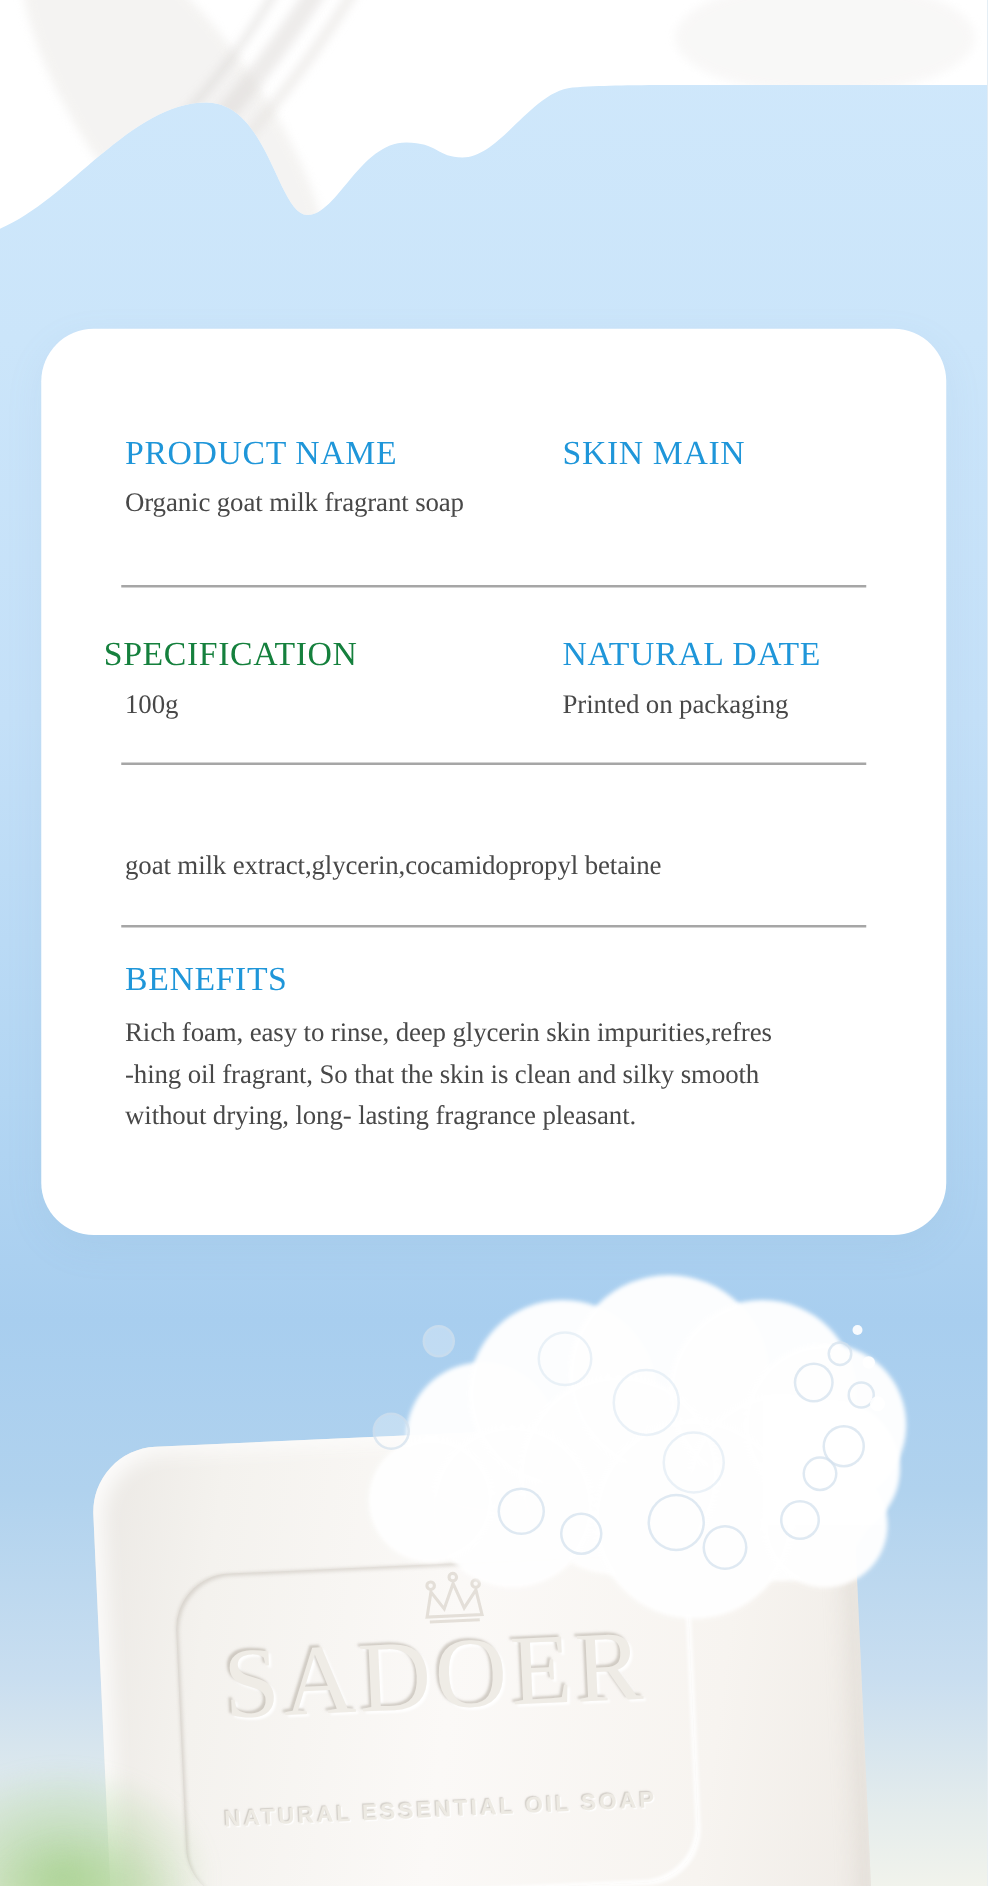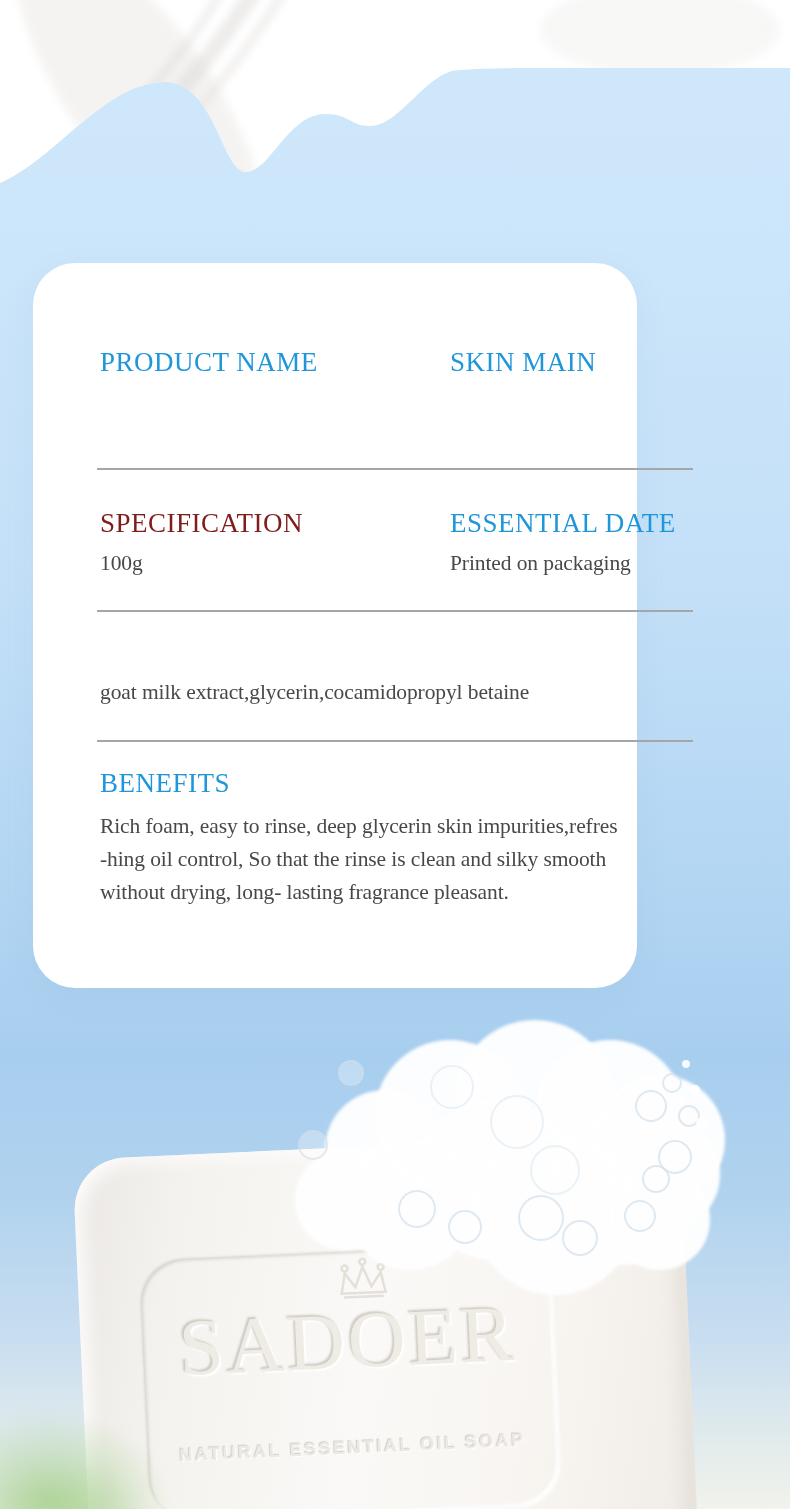--- a/index.html
+++ b/index.html
@@ -7,21 +7,21 @@
     position:relative;width:790px;height:1509px;margin:0 auto;overflow:hidden;
     font-family:"Liberation Serif", serif;
     background:linear-gradient(180deg,
       #d0e8fb 0%, #cbe5fa 18%, #c4e0f8 38%, #b3d6f3 58%,
       #a8ceef 70%, #b0d2ee 79%, #c9def0 89%, #e4ecec 96%, #f1f3ec 100%);
   }
   
   .milk-top{position:absolute;left:0;top:0;}
   
   .card{
-    position:absolute;left:33px;top:263px;width:604px;height:725px;
+    position:absolute;left:33px;top:263px;width:724px;height:725px;
     background:#ffffff;border-radius:42px;
     box-shadow:0 10px 30px rgba(130,165,200,.10);
   }
   .h{position:absolute;font-size:27px;letter-spacing:.5px;white-space:nowrap;}
   .b{position:absolute;font-size:21.5px;color:#484848;white-space:nowrap;letter-spacing:-.1px;}
   .b.multi{line-height:29px;}
   .benefits{line-height:33px;}
   .divider{position:absolute;left:64px;width:596px;height:2px;}
   
   .soap-wrap{
@@ -89,41 +89,42 @@
       <path d="M255,-10 C210,60 140,150 55,198" stroke="#d8d4d1" stroke-width="16" fill="none" opacity="0.45" filter="url(#soft)"></path>
       <path d="M285,-10 C245,55 185,135 120,182" stroke="#e3e0dd" stroke-width="8" fill="none" opacity="0.55" filter="url(#soft)"></path>
       <path d="M222,-10 C185,55 110,150 18,192" stroke="#cfccc9" stroke-width="5" fill="none" opacity="0.5" filter="url(#soft)"></path>
       <ellipse cx="660" cy="30" rx="120" ry="45" fill="#f4f3f2" opacity="0.6" filter="url(#soft)"></ellipse>
     </g>
   </svg>
 
   <div class="card">
 
     <div class="h" style="left:67px;top:84px;color:#1f96d9;">PRODUCT NAME</div>
+    <div class="b" style="left:67px;top:127px;">Organic goat milk fragrant soap</div>
 
     <div class="h" style="left:417px;top:84px;color:#1f96d9;">SKIN MAIN</div>
 
     <div class="divider" style="top:205px;background:#a6a6a6;"></div>
 
-    <div class="h" style="left:67px;top:245px;color:#7f1d1d;">SPECIFICATION</div>
+    <div class="h" style="left:50px;top:245px;color:#15803d;">SPECIFICATION</div>
     <div class="b" style="left:67px;top:288px;">100g</div>
 
-    <div class="h" style="left:417px;top:245px;color:#1f96d9;">ESSENTIAL DATE</div>
+    <div class="h" style="left:417px;top:245px;color:#1f96d9;">NATURAL DATE</div>
     <div class="b" style="left:417px;top:288px;">Printed on packaging</div>
 
     <div class="divider" style="top:347px;background:#a6a6a6;"></div>
 
     <div class="b" style="left:67px;top:417px;">goat milk extract,glycerin,cocamidopropyl betaine</div>
 
     <div class="divider" style="top:477px;background:#a6a6a6;"></div>
 
     <div class="h" style="left:67px;top:505px;color:#1f96d9;">BENEFITS</div>
     <div class="b benefits" style="left:67px;top:547px;">
       <div>Rich foam, easy to rinse, deep glycerin skin impurities,refres</div>
-      <div>-hing oil control, So that the rinse is clean and silky smooth</div>
+      <div>-hing oil fragrant, So that the skin is clean and silky smooth</div>
       <div>without drying, long- lasting fragrance pleasant.</div>
     </div>
   </div>
 
   <div class="soap-wrap">
     <div class="soap-body">
       <div class="logo-panel">
         <svg class="crown" width="64" height="42" viewBox="0 0 64 42">
           <g stroke="#ddd8d0" stroke-width="2.5" fill="none" opacity="0.9">
             <path d="M10,36 L14,16 L24,30 L32,10 L40,30 L50,16 L54,36 Z"></path>

